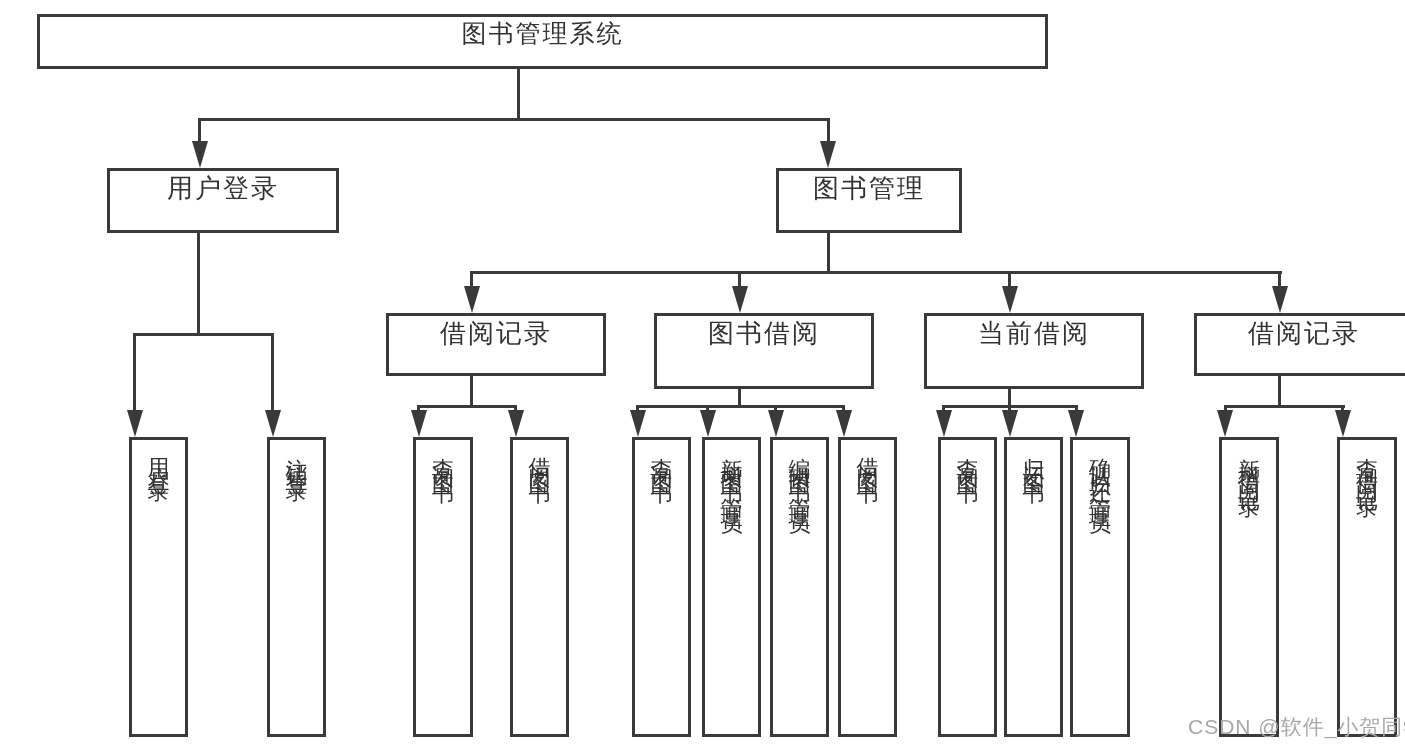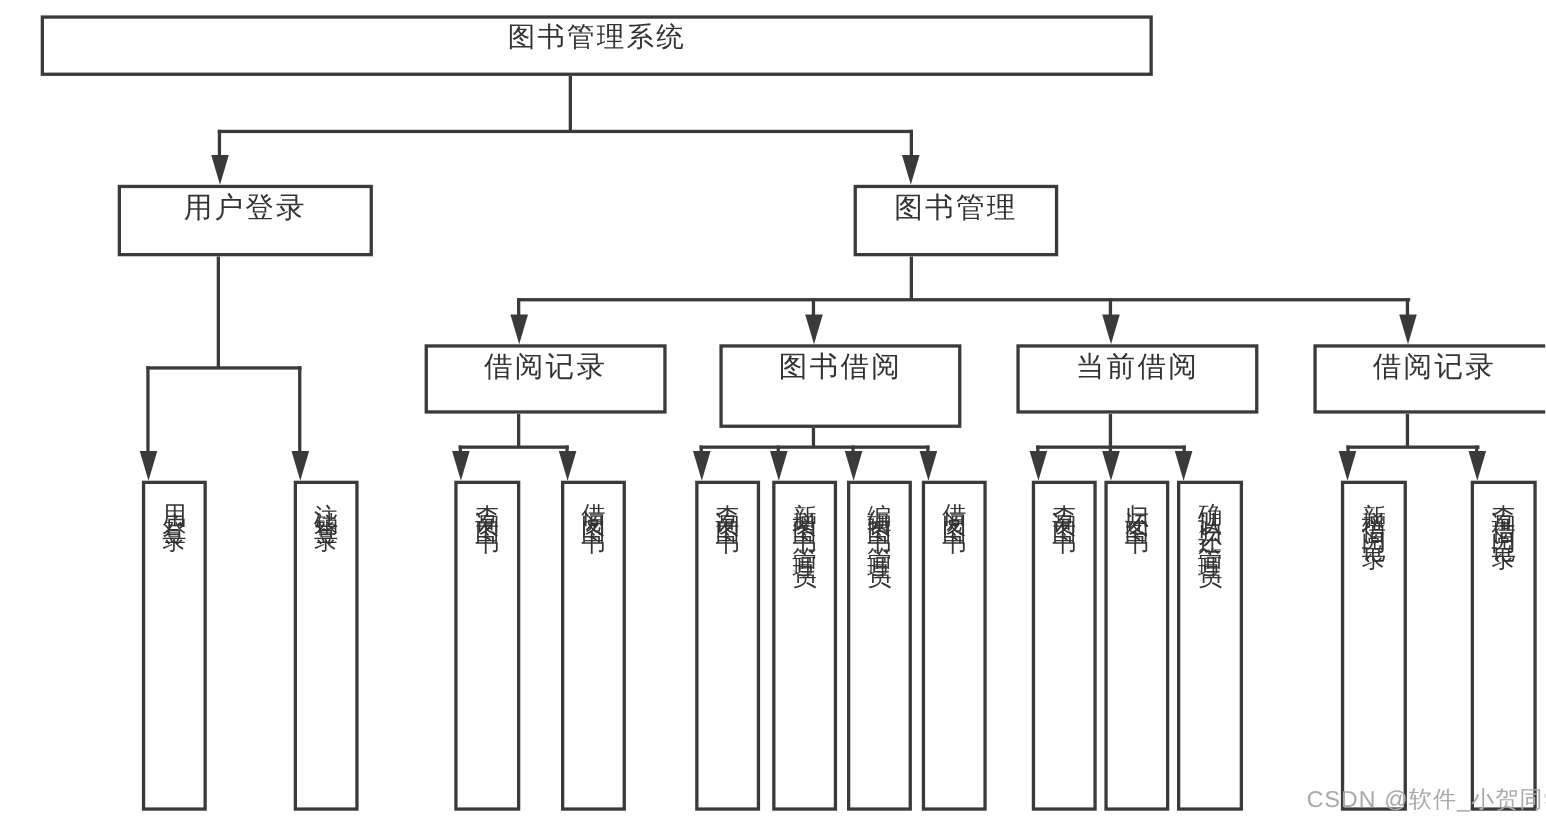--- a/index.html
+++ b/index.html
@@ -43,21 +43,21 @@
   <div class="node hnode" style="left:752px;top:168px;width:186px;height:65px">
     <span>图书管理</span>
   </div>
 
   <div class="node hnode" style="left:362px;top:313px;width:220px;height:63px">
     <span>借阅记录</span>
   </div>
   <div class="node hnode" style="left:630px;top:313px;width:220px;height:76px">
     <span>图书借阅</span>
   </div>
-  <div class="node hnode" style="left:900px;top:313px;width:220px;height:63px">
+  <div class="node hnode" style="left:900px;top:313px;width:220px;height:76px">
     <span>当前借阅</span>
   </div>
   <div class="node hnode" style="left:1170px;top:313px;width:220px;height:63px">
     <span>借阅记录</span>
   </div>
 
   <div class="node vnode" style="left:105px;top:437px;width:59px;height:300px">
     <span>用户登录</span>
   </div>
   <div class="node vnode" style="left:243px;top:437px;width:59px;height:300px">

